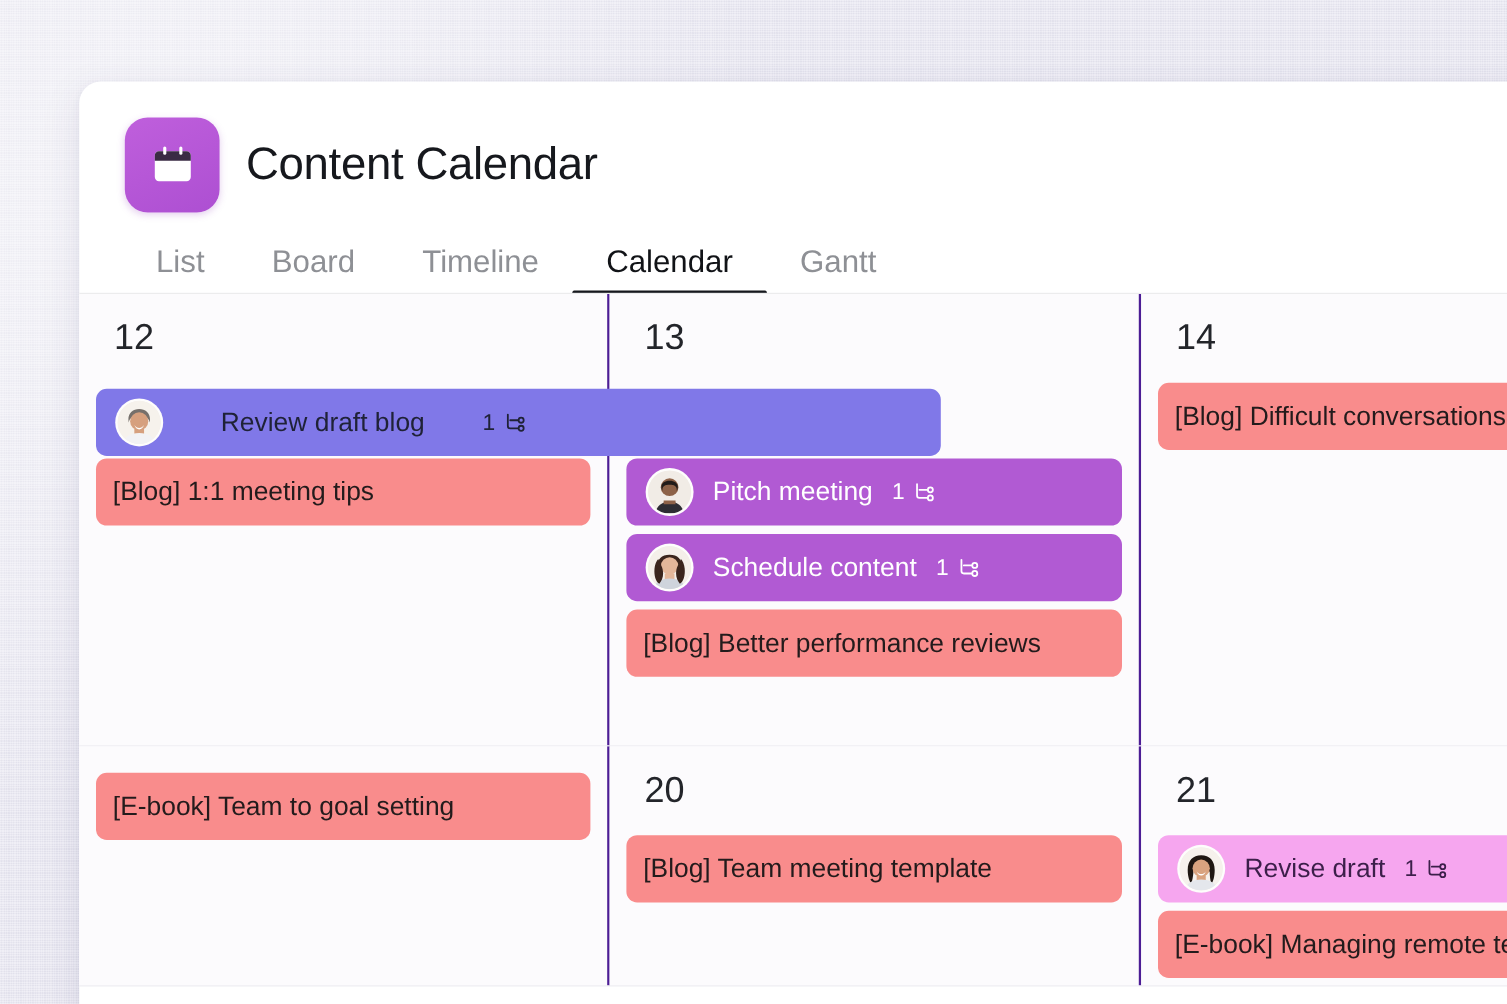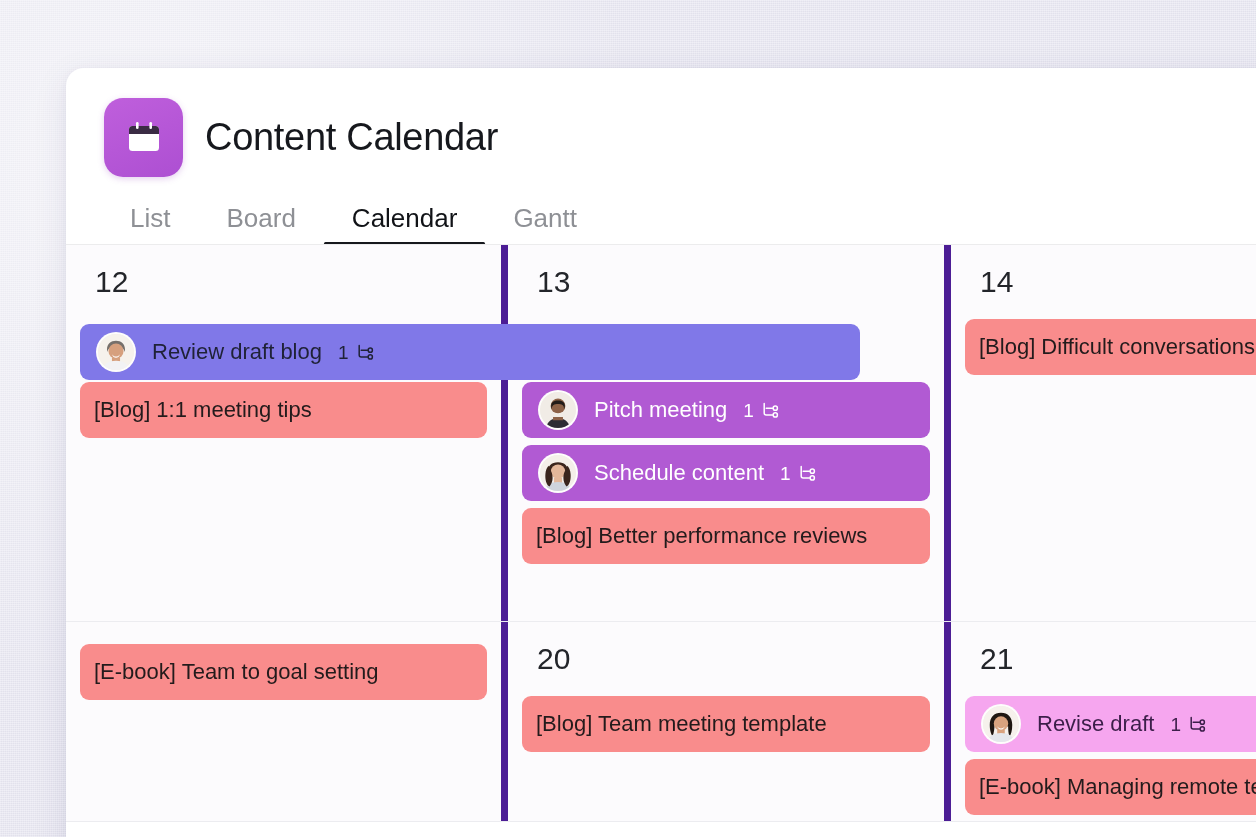--- a/index.html
+++ b/index.html
@@ -125,21 +125,21 @@
     position: relative;
     border-bottom: 1px solid #ececf0;
   }
 
   .cal-row.row-1 { height: 377px; }
   .cal-row.row-2 { height: 200px; }
 
   .cal-cell {
     position: relative;
     flex: 0 0 auto;
-    border-right: 7px solid #4c1d95;
+    border-right: 2px solid #4c1d95;
     padding: 22px 0 0 0;
     background: #fcfbfd;
   }
 
   .cal-cell.c1 { width: 442px; }
   .cal-cell.c2 { width: 443px; }
   .cal-cell.c3 { width: 325px; border-right: none; }
 
   .day-number {
     font-size: 30px;
@@ -249,20 +249,21 @@
         <rect x="14" y="6" width="2.6" height="7" rx="1.3" fill="#ffffff"></rect>
         <rect x="27.4" y="6" width="2.6" height="7" rx="1.3" fill="#ffffff"></rect>
       </svg>
     </div>
     <div class="app-title">Content Calendar</div>
   </div>
 
   <div class="tab-bar">
     <button class="tab">List</button>
     <button class="tab">Board</button>
+    <button class="tab">Timeline</button>
     <button class="tab is-active">Calendar</button>
     <button class="tab">Gantt</button>
   </div>
 
   <div class="calendar">
 
     <div class="cal-row row-1">
 
       <div class="cal-cell c1">
         <div class="day-number">12</div>
@@ -334,21 +335,21 @@
 
       <div class="cal-cell c3 overflow-wrap">
         <div class="day-number">14</div>
         <div class="events">
           <div class="event pink plain" style="width:340px">
             <span class="event-title">[Blog] Difficult conversations</span>
           </div>
         </div>
       </div>
 
-      <div class="event periwinkle span-right" style="top:79px; width:780px;">
+      <div class="event periwinkle span-right" style="top:79px; width:704px;gap:32px;">
         <span class="avatar">
           <svg viewBox="0 0 40 40" aria-hidden="true">
             <circle cx="20" cy="20" r="20" fill="#f6f2ec"></circle>
             <path d="M10 17c0-6 4.3-9.5 10-9.5S30 11 30 17c0 1.6-.4 3-.4 3-.6-4.2-3.6-5.6-9.6-5.6S11 15.8 10.4 20c0 0-.4-1.4-.4-3Z" fill="#76706b"></path>
             <circle cx="20" cy="19" r="8.4" fill="#d6a07e"></circle>
             <path d="M15.5 26h9v5.5h-9z" fill="#d6a07e"></path>
             <path d="M4.8 40c1.3-6.6 7-10.2 15.2-10.2S33.9 33.4 35.2 40Z" fill="#f2f2f4"></path>
             <path d="M15.5 22.5c1.3 1.8 2.7 2.6 4.5 2.6s3.2-.8 4.5-2.6c-.9 2.6-2.5 4-4.5 4s-3.6-1.4-4.5-4Z" fill="#fff"></path>
           </svg>
         </span>

